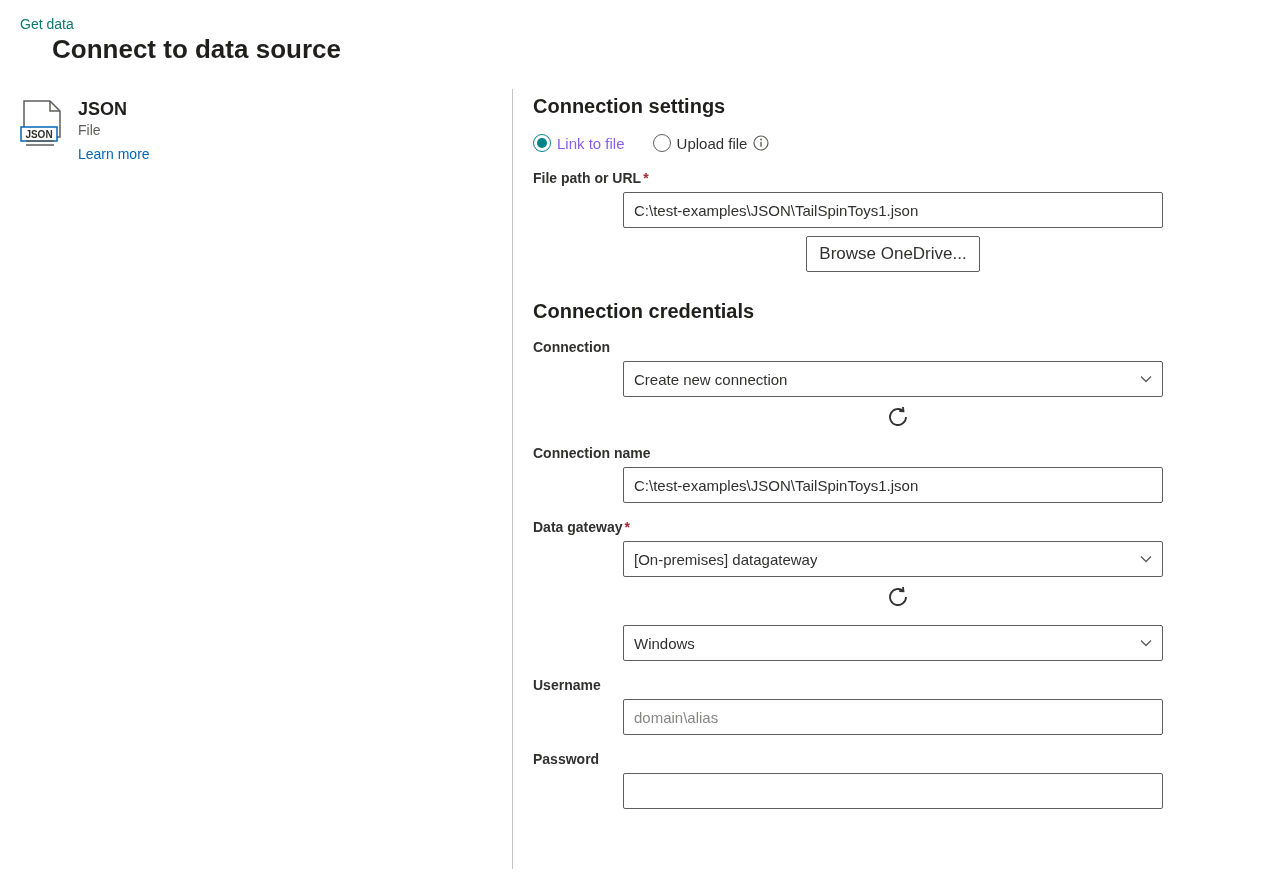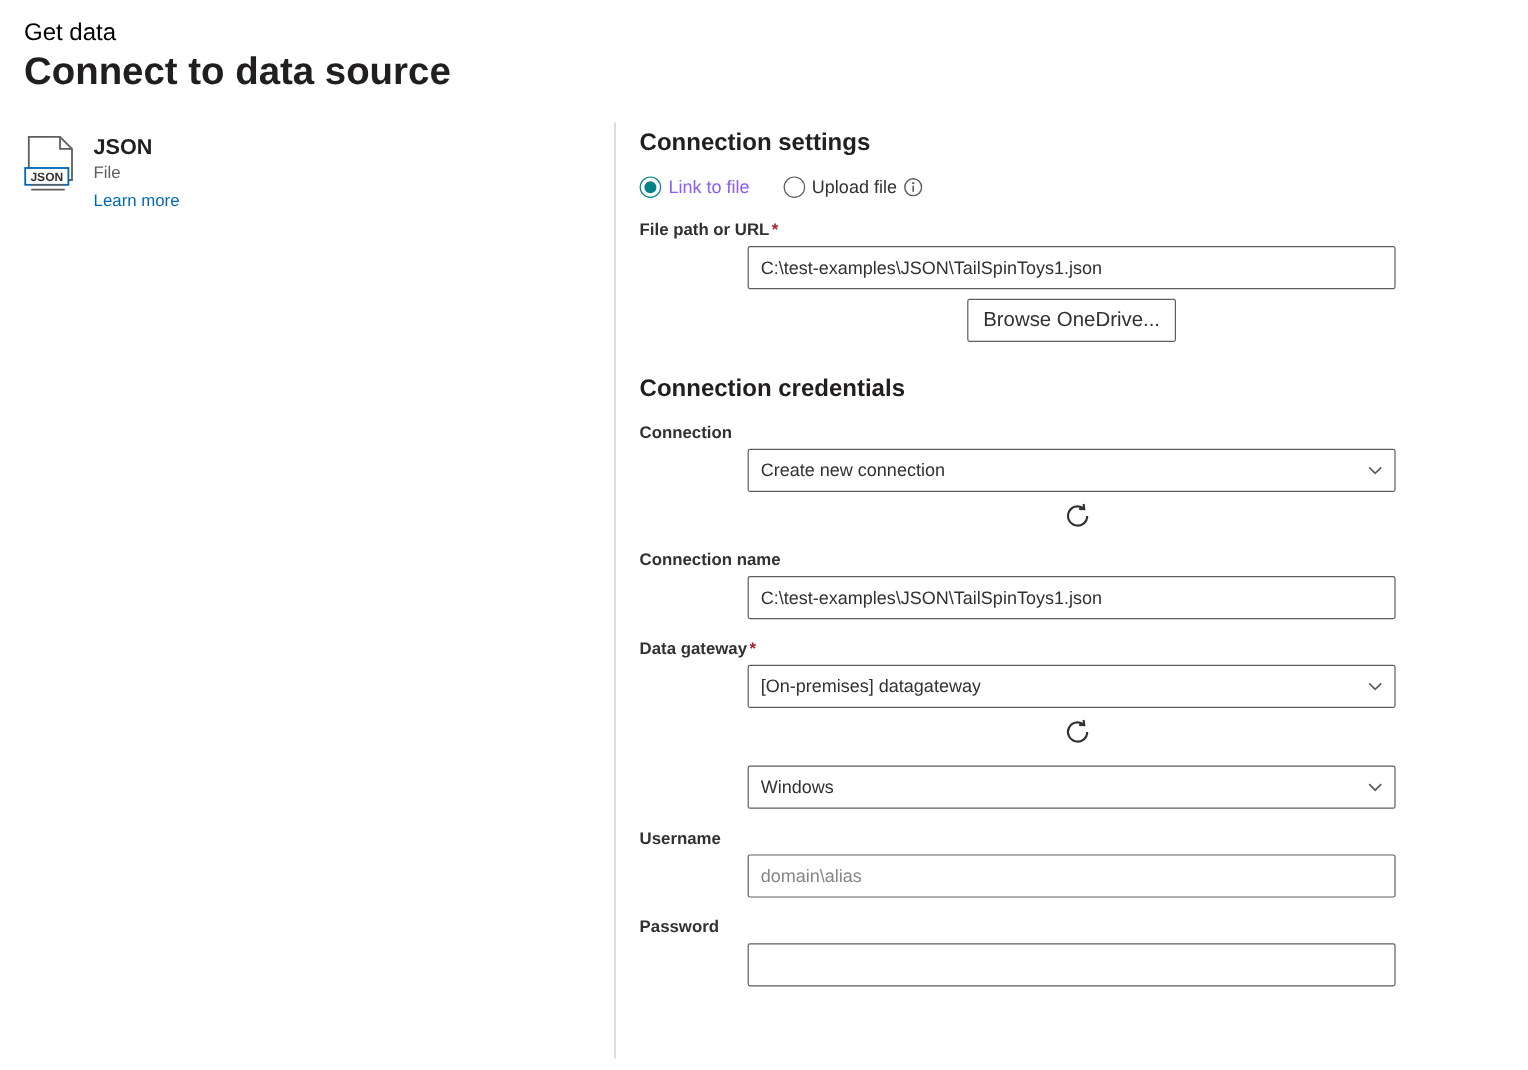--- a/index.html
+++ b/index.html
@@ -14,28 +14,29 @@
       background: #fff;
       width: 1273px;
       height: 892px;
       padding: 16px 20px;
       overflow: hidden;
     }
     .header-area {
       margin-bottom: 24px;
     }
     .breadcrumb {
-      font-size: 20px;
-      color: #000000;
+      font-size: 14px;
+      color: #0f766e;
       margin-bottom: 2px;
     }
     .page-title {
-      font-size: 32px;
+      font-size: 26px;
       font-weight: 600;
       color: #201f1e;
+      margin-left: 32px;
     }
     .columns {
       display: flex;
       align-items: flex-start;
     }
     .left-col {
       width: 492px;
       padding-top: 10px;
     }
     .divider {

